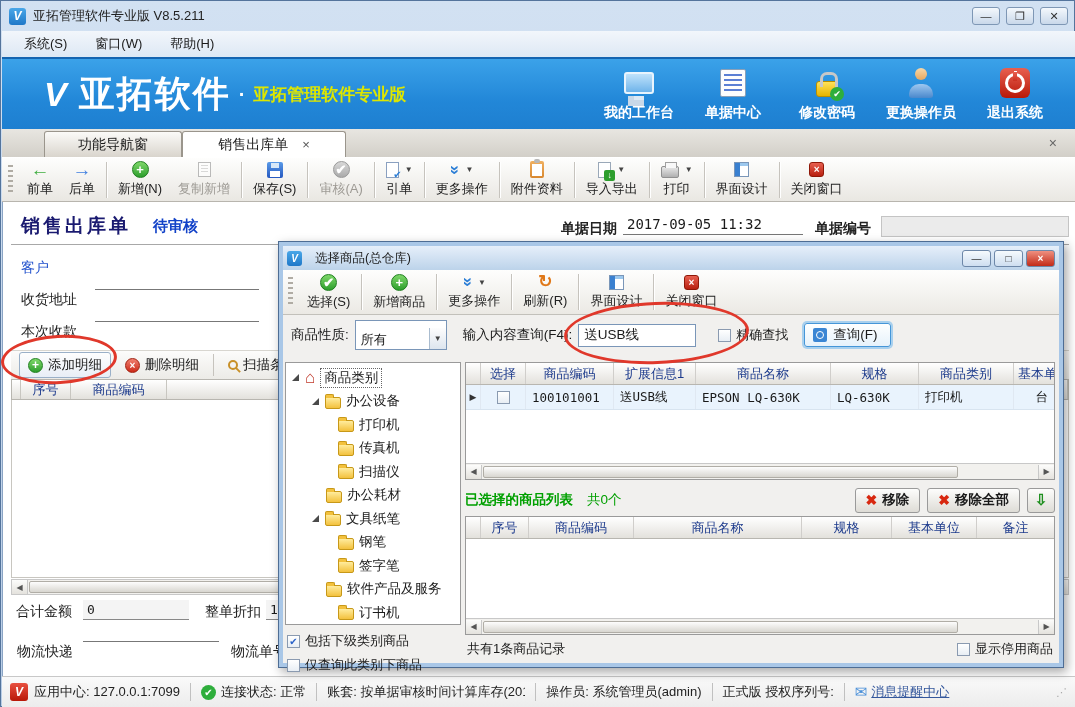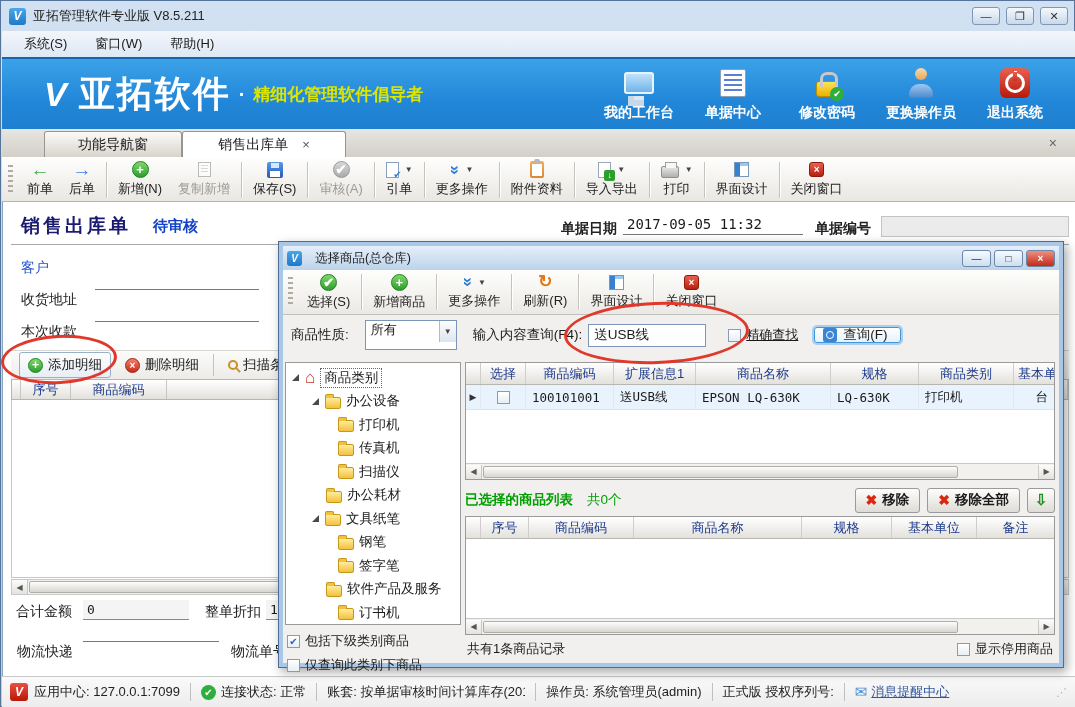--- a/index.html
+++ b/index.html
@@ -112,27 +112,27 @@
 
   
   .dialog { position:absolute; left:277px; top:240px; width:786px; height:427px; background:#f1f0ee; border:1px solid #4e6d94; box-shadow:3px 4px 10px rgba(0,0,0,.35), 0 0 0 4px #a9c7e7 inset; z-index:10; }
   .dlg-titlebar { position:absolute; left:4px; top:4px; right:4px; height:24px; background:linear-gradient(#e6effa,#bcd3ea); display:flex; align-items:center; padding:0 4px; }
   .dlg-title { font-size:12.5px; color:#1a1a1a; margin-left:6px; }
   .dlg-btns { margin-left:auto; display:flex; gap:3px; }
   .dlg-b { width:29px; height:17px; border:1px solid #6d87a8; border-radius:3px; background:linear-gradient(#f6fafd,#cedef0); font-size:10px; color:#333; display:flex; align-items:center; justify-content:center; }
   .dlg-b.close { background:linear-gradient(#ef9080,#c22a18); color:#fff; font-weight:bold; }
   .dlg-toolbar { position:absolute; left:4px; top:28px; right:4px; height:45px; background:linear-gradient(#fefefd,#ebe9e4); border-bottom:1px solid #c2c0ba; display:flex; align-items:center; padding-left:5px; }
   .dlg-filter { position:absolute; left:4px; top:74px; right:4px; height:38px; display:flex; align-items:center; padding-left:8px; font-size:13.5px; }
-  .selbox { width:92px; height:30px; border:1px solid #7a96b8; background:#fff; display:flex; align-items:flex-start; margin-left:16px; }
+  .selbox { width:92px; height:30px; border:1px solid #7a96b8; background:#fff; display:flex; align-items:flex-end; margin-left:6px; }
   .selbox .val { flex:1; padding-left:5px; font-size:13px; }
   .selbox .arrow { width:17px; height:21px; background:linear-gradient(#fdfdfd,#dde5ee); border-left:1px solid #aabccf; font-size:8px; display:flex; align-items:center; justify-content:center; color:#444; }
   .txtinput { width:118px; height:23px; border:1px solid #7a96b8; background:#fff; padding-left:5px; font-size:13.5px; display:flex; align-items:center; margin-left:6px; }
   .cb { width:13px; height:13px; border:1px solid #8a9ab0; background:linear-gradient(#fff,#e8eef4); display:inline-flex; align-items:center; justify-content:center; font-size:10px; color:#2a62c8; }
   .cbrow { display:flex; align-items:center; gap:5px; font-size:13px; white-space:nowrap; }
-  .querybtn { margin-left:16px; height:16px; padding:0 12px 0 8px; border:1px solid #4596d8; box-shadow:0 0 0 2px #a8d0ee; border-radius:3px; background:linear-gradient(#feffff,#e6f2fb); display:flex; align-items:center; gap:6px; font-size:13.5px; }
+  .querybtn { margin-left:16px; height:24px; padding:0 12px 0 8px; border:1px solid #4596d8; box-shadow:0 0 0 2px #a8d0ee; border-radius:3px; background:linear-gradient(#feffff,#e6f2fb); display:flex; align-items:center; gap:6px; font-size:13.5px; }
   .ic-mag { width:14px; height:14px; background:#3a86d4; border-radius:2px; position:relative; display:flex; align-items:center; justify-content:center; }
   .ic-mag::before { content:""; width:6px; height:6px; border:1.5px solid #fff; border-radius:50%; }
 
   .treepanel { position:absolute; left:6px; top:120px; width:176px; height:263px; background:#fff; border:1px solid #9a9a9a; padding-top:3px; overflow:hidden; }
   .trow { height:23.5px; display:flex; align-items:center; gap:5px; font-size:13.5px; white-space:nowrap; }
   .trow .exp { width:0; height:0; border-bottom:7px solid #4a4a4a; border-left:7px solid transparent; margin-right:1px; }
   .lvl0 { padding-left:6px; } .lvl1 { padding-left:26px; } .lvl2 { padding-left:52px; }
   .tsel { border:1px dotted #666; padding:0 3px; }
   .home-ic { color:#c0392b; font-size:17px; line-height:14px; }
   .folder { width:16px; height:12px; position:relative; background:linear-gradient(#ffec9d,#f3c13d); border:1px solid #c79818; border-radius:1px 2px 2px 2px; margin-top:3px; flex:none; }
@@ -186,21 +186,21 @@
   <div class="menubar">
     <div class="menu-item">系统(S)</div>
     <div class="menu-item">窗口(W)</div>
     <div class="menu-item">帮助(H)</div>
   </div>
 
   <div class="banner">
     <div class="brandlogo">V</div>
     <div class="brand">亚拓软件</div>
     <div class="slogan-dot">·</div>
-    <div class="slogan">精细化管理软件倡导者</div>
+    <div class="slogan">亚拓管理软件专业版</div>
     <div class="banner-actions">
       <div class="bact">
         <div class="bicon">
             <div class="ic-monitor"></div>
           </div>
         <div class="lbl">我的工作台</div>
       </div>
       <div class="bact">
         <div class="bicon">
             <div class="ic-doclist">
@@ -455,21 +455,21 @@
     <div class="dlg-filter">
       <span>商品性质:</span>
       <div class="selbox">
         <span class="val">所有</span>
         <span class="arrow">▼</span>
       </div>
       <span style="margin-left:16px;">输入内容查询(F4):</span>
       <div class="txtinput">
           <span>送USB线</span>
         </div>
-      <div class="cbrow" style="margin-left:22px;text-decoration:underline;">
+      <div class="cbrow" style="margin-left:22px;">
         <span class="cb"></span>
         <span>精确查找</span>
       </div>
       <div class="querybtn">
         <span class="ic-mag"></span>
         <span>查询(F)</span>
       </div>
     </div>
 
     <div class="treepanel">

